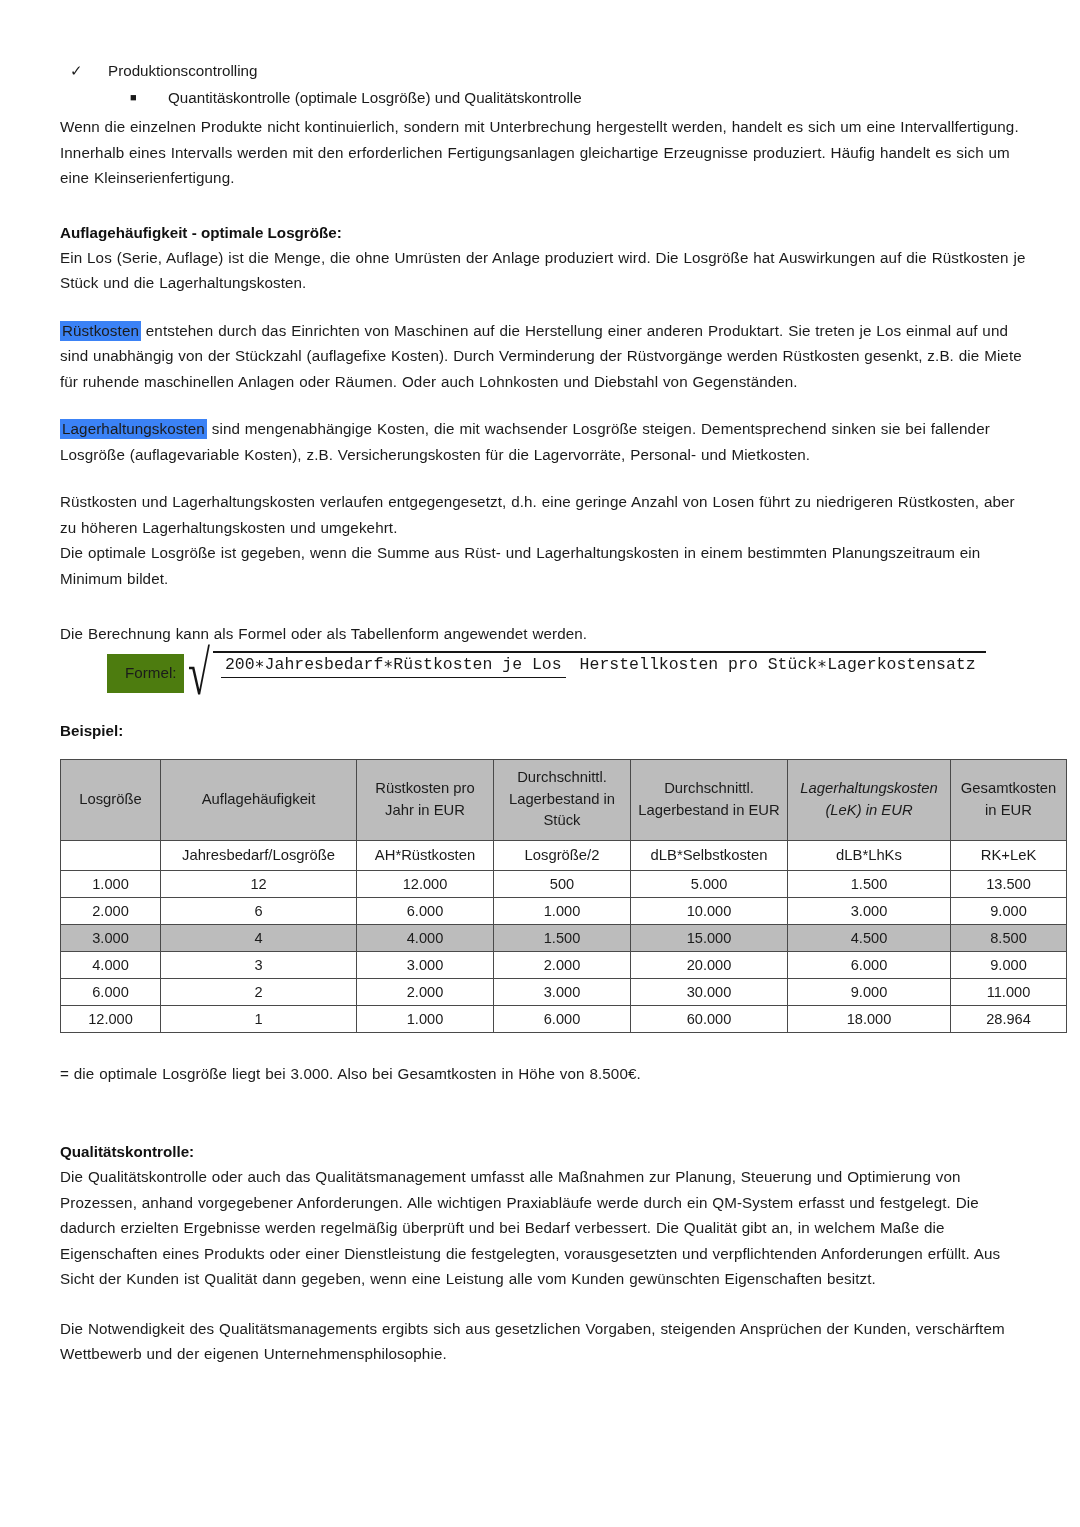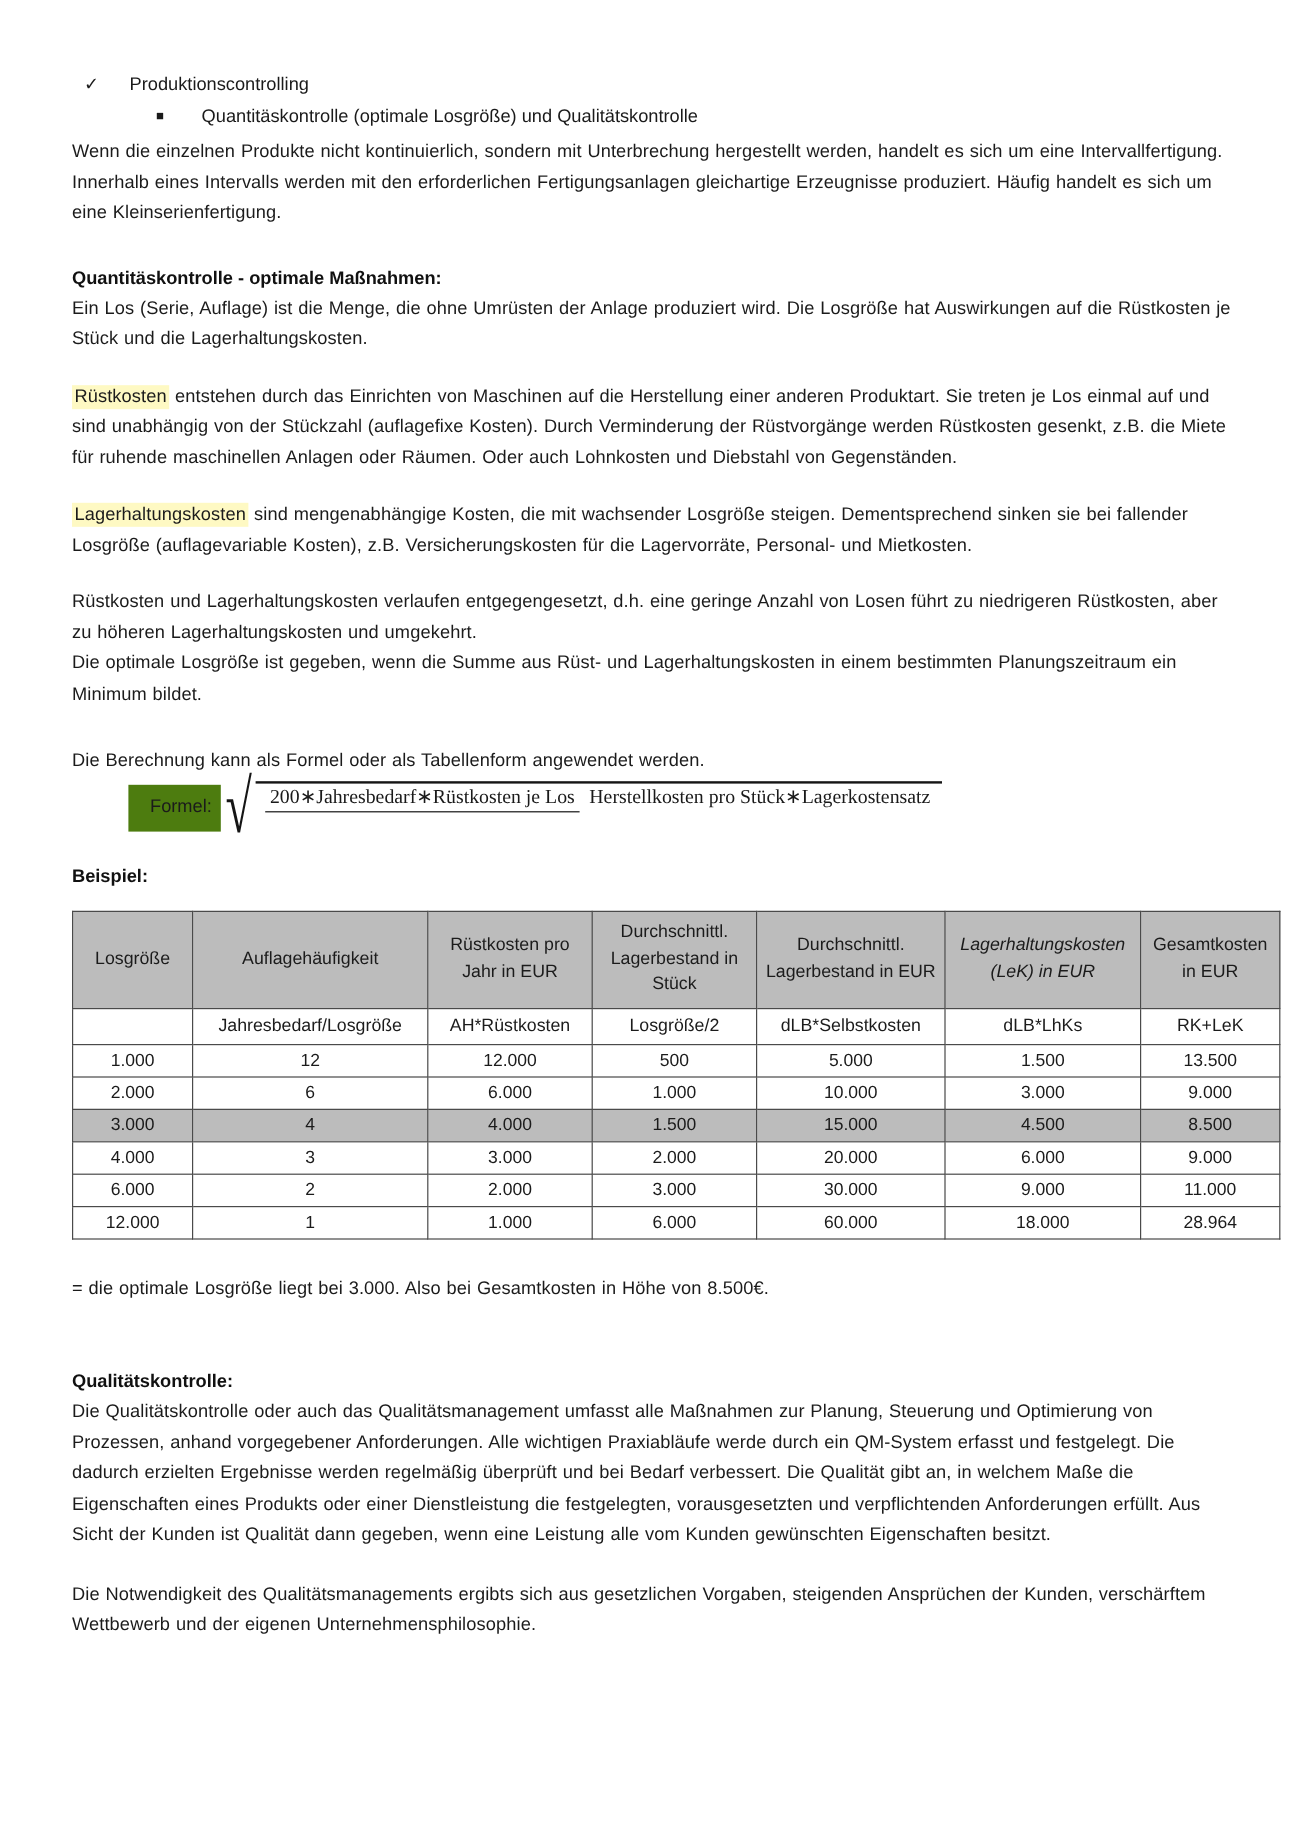--- a/index.html
+++ b/index.html
@@ -60,21 +60,21 @@
   }
   .bullet-mark.check { font-size: 15px; }
   .bullet-mark.square {
     font-size: 11px;
     line-height: 25px;
   }
   .bullet-text { display: inline-block; }
 
   
   .hl {
-    background: #fef9c3;
+    background: #3b82f6;
     padding: 1px 2px 2px 2px;
   }
 
   
   .formula-wrap {
     display: flex;
     align-items: center;
     margin-top: 4px;
   }
   .formula-label {
@@ -99,21 +99,21 @@
     transform-origin: bottom left;
     color: #151515;
     margin-right: -3px;
     align-self: flex-end;
     position: relative;
     top: 4px;
   }
   .radicand {
     border-top: 2px solid #151515;
     padding: 1px 6px 0 8px;
-    font-family: Liberation Serif, serif;
+    font-family: Liberation Mono, monospace;
     font-size: 16.5px;
     text-align: center;
   }
   .frac-num {
     padding: 2px 4px 3px 4px;
     border-bottom: 1.6px solid #151515;
     white-space: nowrap;
   }
   .frac-den {
     padding: 3px 4px 2px 4px;
@@ -173,21 +173,21 @@
   </div>
   <div class="bullet-row bullet-lvl2">
     <span class="bullet-mark square">■</span>
     <span class="bullet-text">Quantitäskontrolle (optimale Losgröße) und Qualitätskontrolle</span>
   </div>
 
   <p class="para" style="margin-top:4px;">Wenn die einzelnen Produkte nicht kontinuierlich, sondern mit Unterbrechung hergestellt werden, handelt es sich um eine Intervallfertigung. Innerhalb eines Intervalls werden mit den erforderlichen Fertigungsanlagen gleichartige Erzeugnisse produziert. Häufig handelt es sich um eine Kleinserienfertigung.</p>
 
   <div class="gap-lg"></div>
 
-  <div class="bold-head">Quantitäskontrolle - optimale Maßnahmen:</div>
+  <div class="bold-head">Auflagehäufigkeit - optimale Losgröße:</div>
   <p class="para">Ein Los (Serie, Auflage) ist die Menge, die ohne Umrüsten der Anlage produziert wird. Die Losgröße hat Auswirkungen auf die Rüstkosten je Stück und die Lagerhaltungskosten.</p>
 
   <div class="gap-md"></div>
 
   <p class="para"><span class="hl">Rüstkosten</span><span> entstehen durch das Einrichten von Maschinen auf die Herstellung einer anderen Produktart. Sie treten je Los einmal auf und sind unabhängig von der Stückzahl (auflagefixe Kosten). Durch Verminderung der Rüstvorgänge werden Rüstkosten gesenkt, z.B. die Miete für ruhende maschinellen Anlagen oder Räumen. Oder auch Lohnkosten und Diebstahl von Gegenständen.</span></p>
 
   <div class="gap-md"></div>
 
   <p class="para"><span class="hl">Lagerhaltungskosten</span><span> sind mengenabhängige Kosten, die mit wachsender Losgröße steigen. Dementsprechend sinken sie bei fallender Losgröße (auflagevariable Kosten), z.B. Versicherungskosten für die Lagervorräte, Personal- und Mietkosten.</span></p>
 

